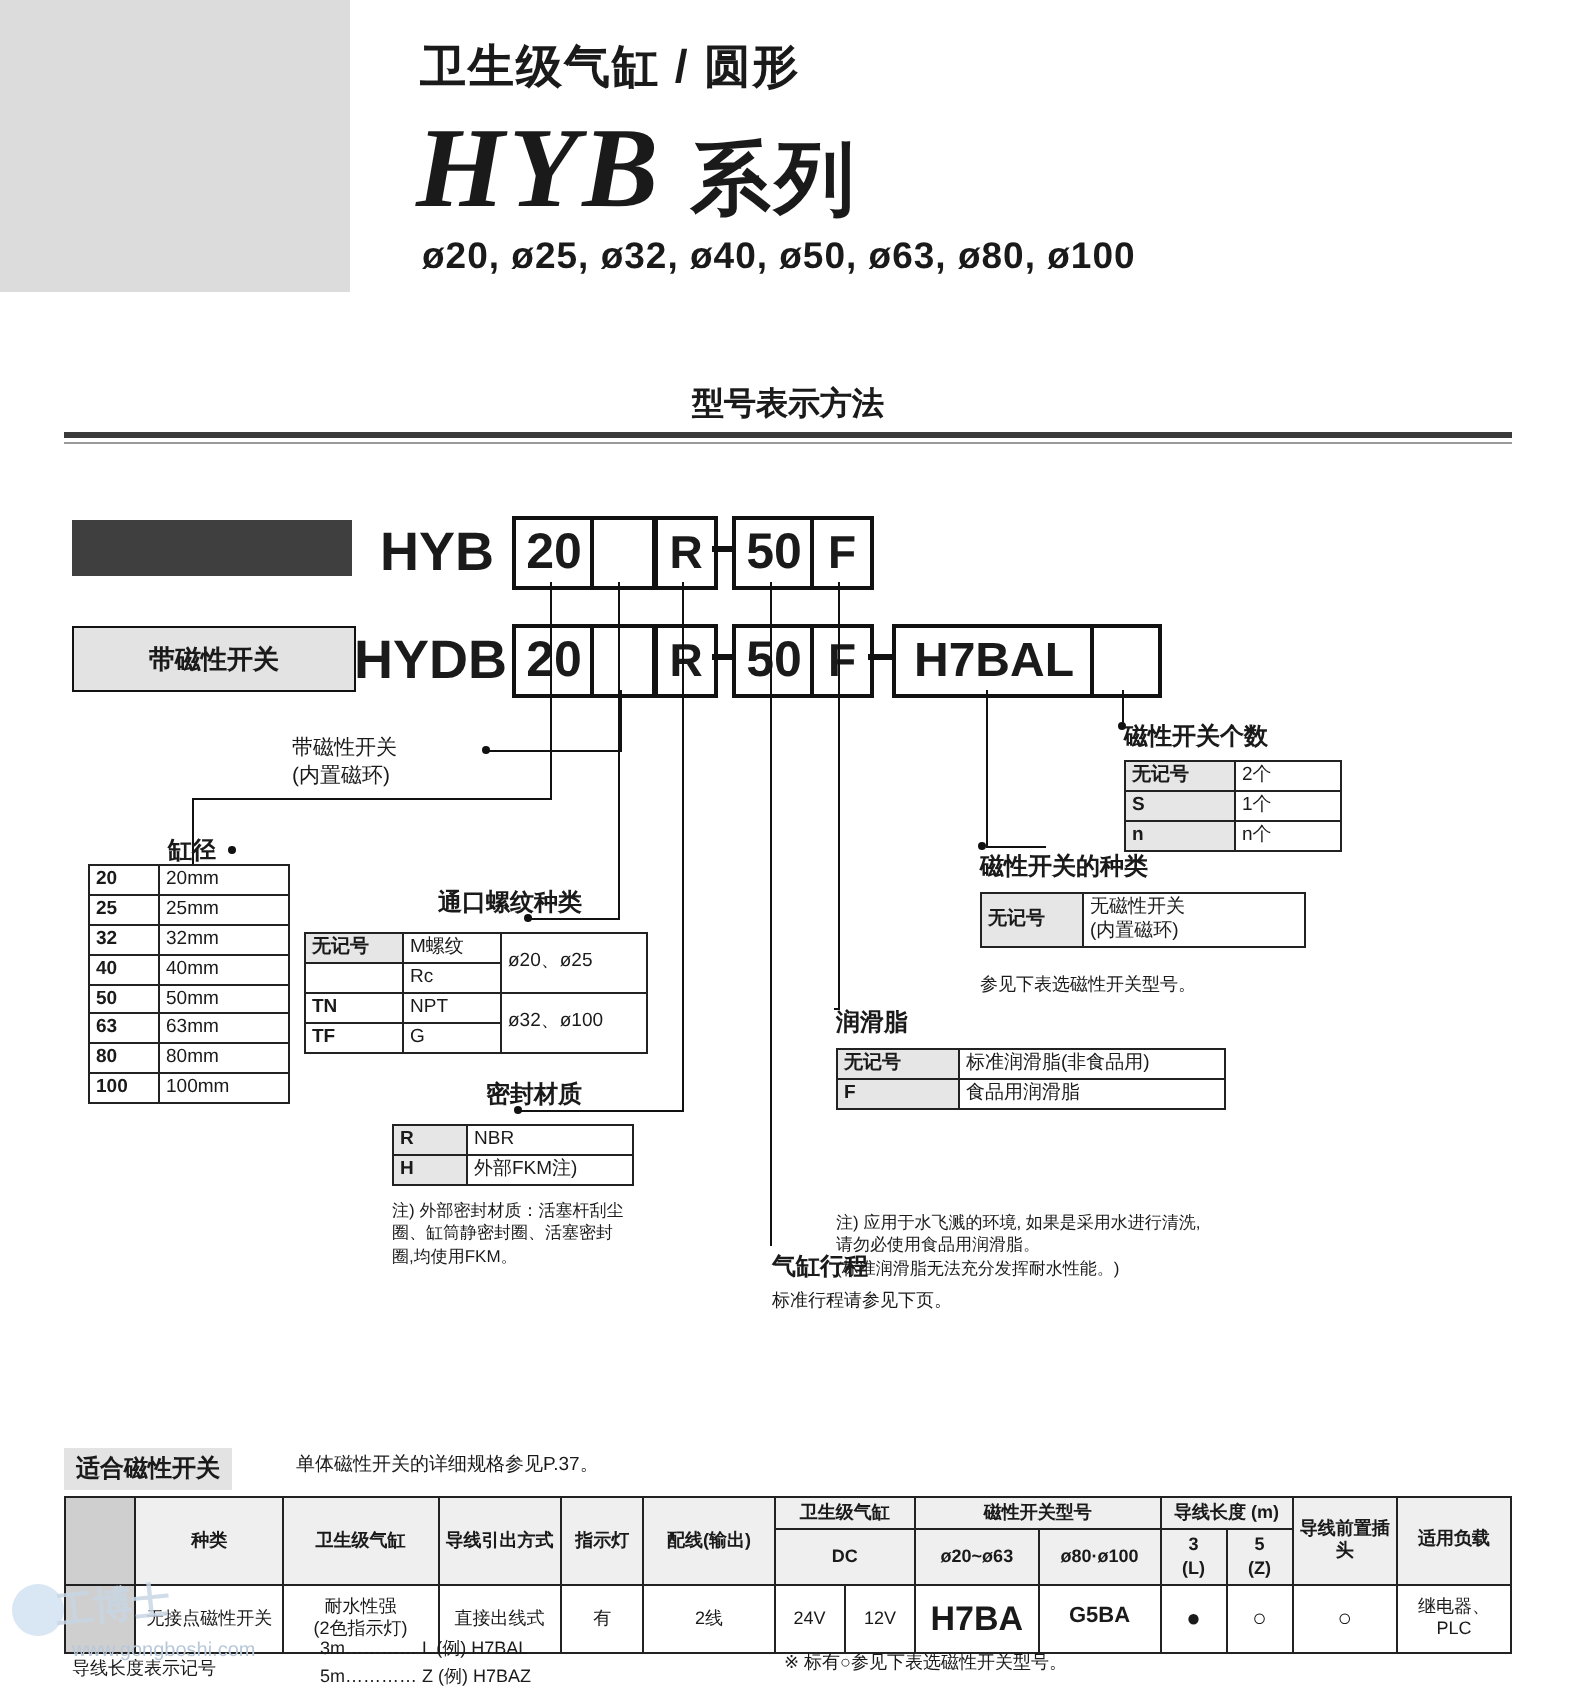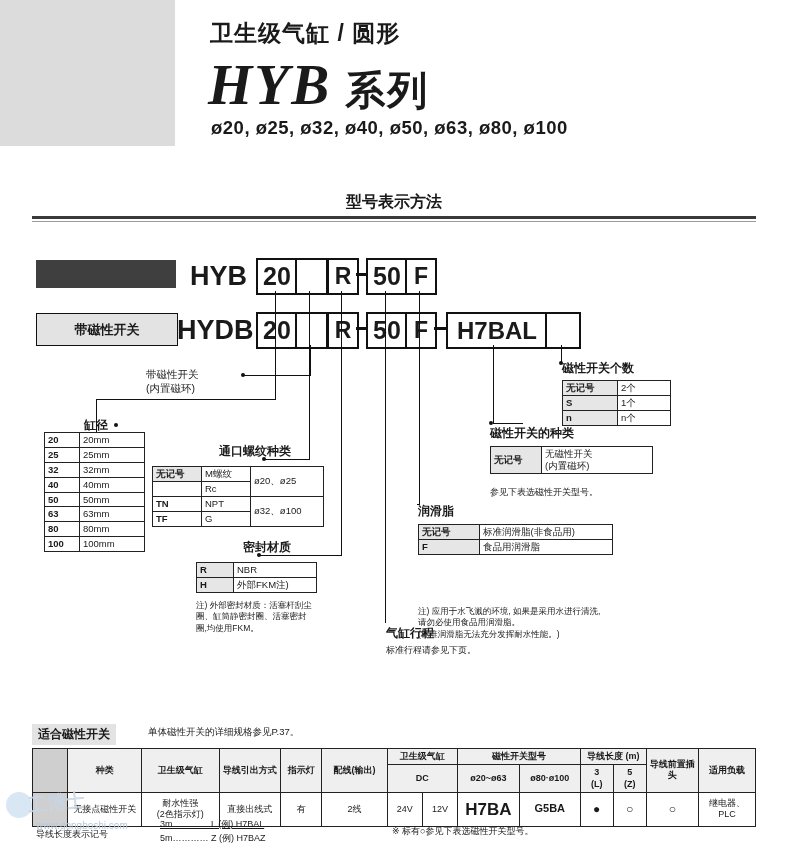--- a/index.html
+++ b/index.html
@@ -269,21 +269,21 @@
       <td class="hd" rowspan="2" style="width:34px;background:#cfcfcf;"></td>
       <td class="hd" rowspan="2" style="width:76px;">种类</td>
       <td class="hd" rowspan="2" style="width:80px;">卫生级气缸</td>
       <td class="hd" rowspan="2" style="width:62px;">导线引出方式</td>
       <td class="hd" rowspan="2" style="width:40px;">指示灯</td>
       <td class="hd" rowspan="2" style="width:66px;">配线(输出)</td>
       <td class="hd" colspan="2">卫生级气缸</td>
       <td class="hd" colspan="2">磁性开关型号</td>
       <td class="hd" colspan="2">导线长度 (m)</td>
       <td class="hd" rowspan="2" style="width:52px;">导线前置插头</td>
-      <td class="hd" rowspan="2" style="width:56px;">适用负载</td>
+      <td class="hd" rowspan="2" style="width:56px;font-family:Liberation Mono, monospace;">适用负载</td>
     </tr>
     <tr>
       <td class="hd" colspan="2">DC</td>
       <td class="hd" style="width:58px;">ø20~ø63</td>
       <td class="hd" style="width:58px;">ø80·ø100</td>
       <td class="hd" style="width:30px;white-space:pre-line;">3
 (L)</td>
       <td class="hd" style="width:30px;white-space:pre-line;">5
 (Z)</td>
     </tr>
@@ -301,21 +301,21 @@
       <td style="font-weight:bold;font-size:11px;">G5BA</td>
       <td style="font-size:12px;">●</td>
       <td style="font-size:12px;">○</td>
       <td style="font-size:12px;">○</td>
       <td style="line-height:1.2;">继电器、PLC</td>
     </tr>
   </tbody>
     </table>
 
   <div class="note" style="left:36px;top:828px;font-size:9px;">导线长度表示记号</div>
-  <div class="note" style="left:160px;top:818px;font-size:9px;text-decoration:underline;">3m…………  L   (例) H7BAL</div>
+  <div class="note" style="left:160px;top:818px;font-size:9px;">3m…………  L   (例) H7BAL</div>
   <div class="note" style="left:160px;top:832px;font-size:9px;">5m…………  Z   (例) H7BAZ</div>
   <div class="note" style="left:392px;top:825px;font-size:9px;">※ 标有○参见下表选磁性开关型号。</div>
 
   <div class="wmlogo"></div>
   <div class="wm">工博士</div>
   <div class="wm2">www.gongboshi.com</div>
 
 </div>
 
 </body></html>

